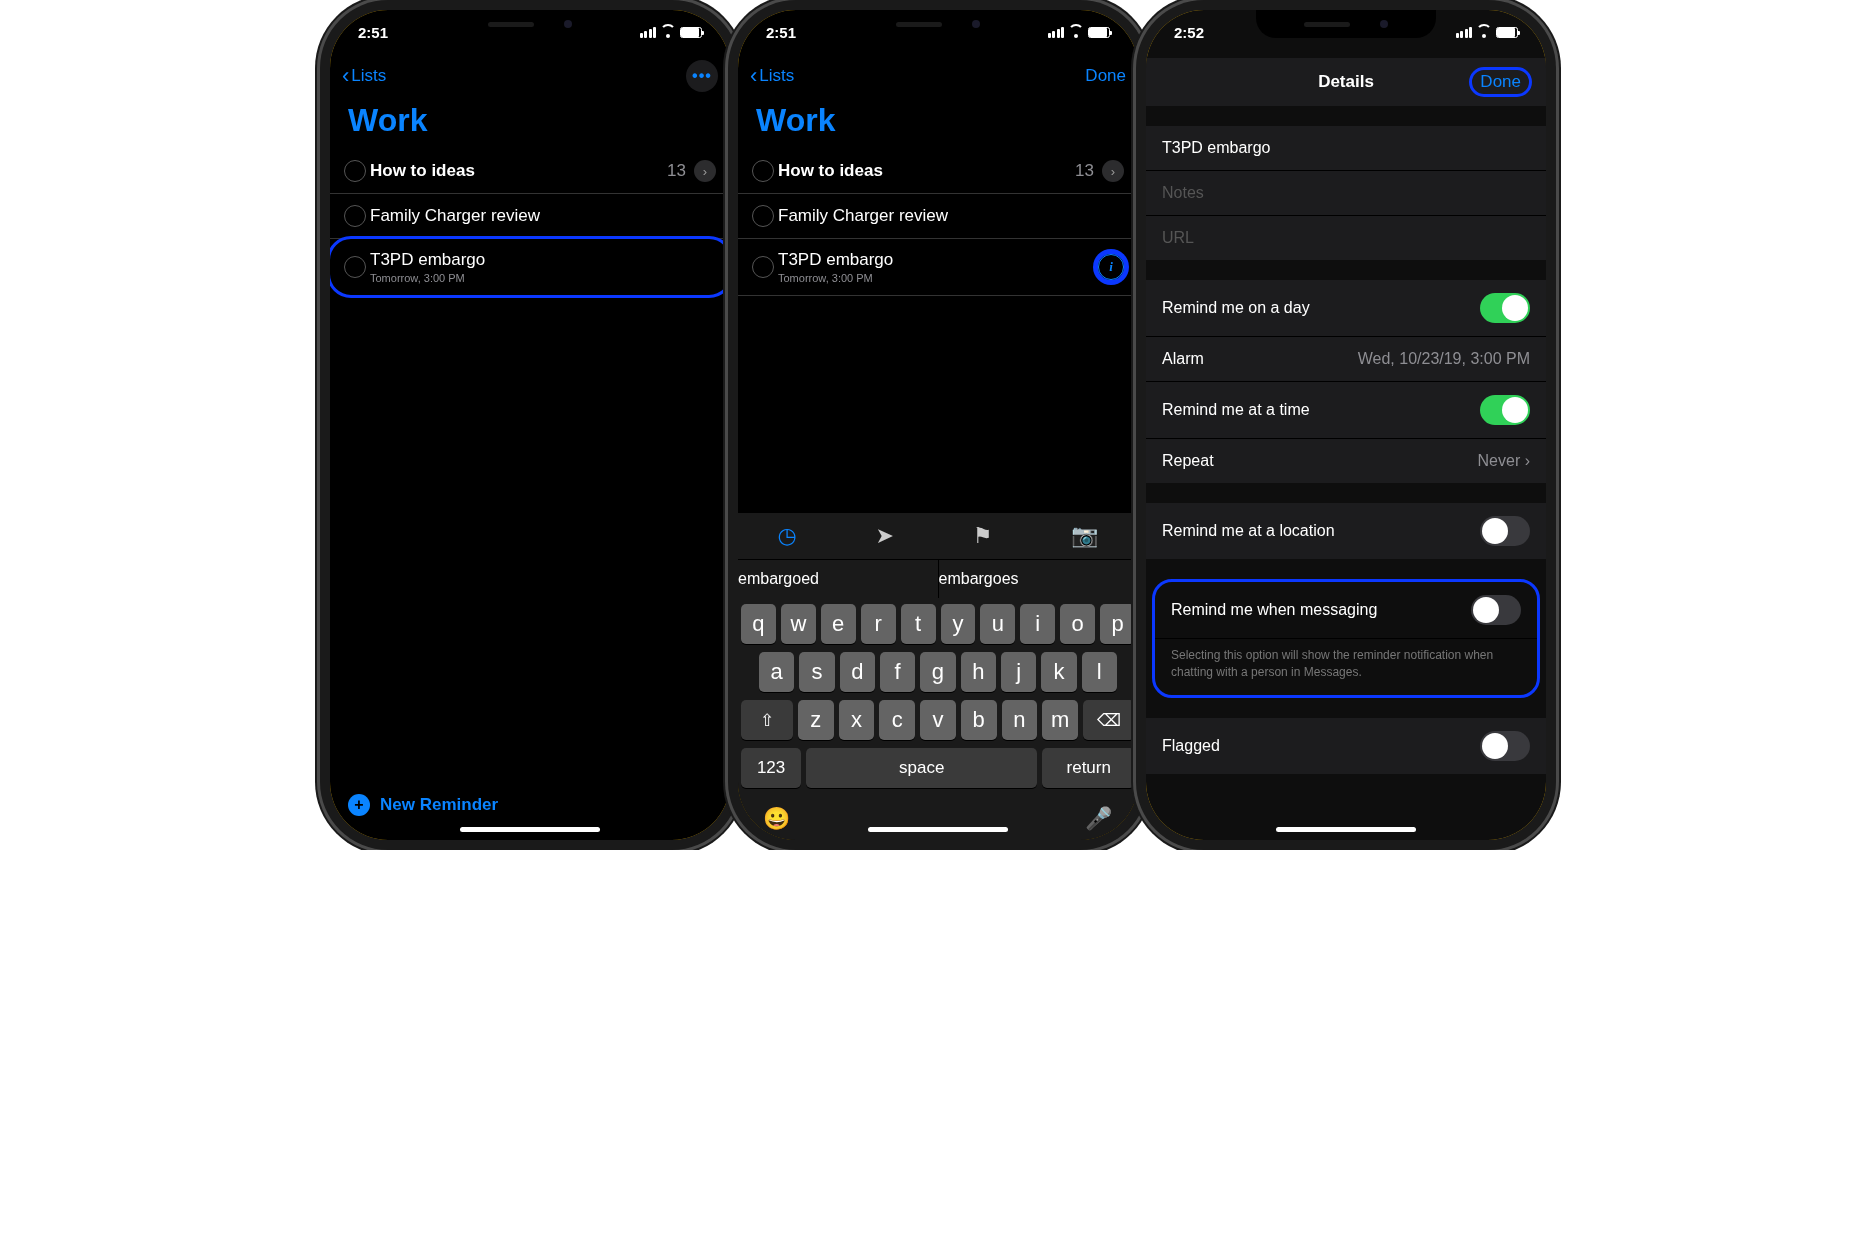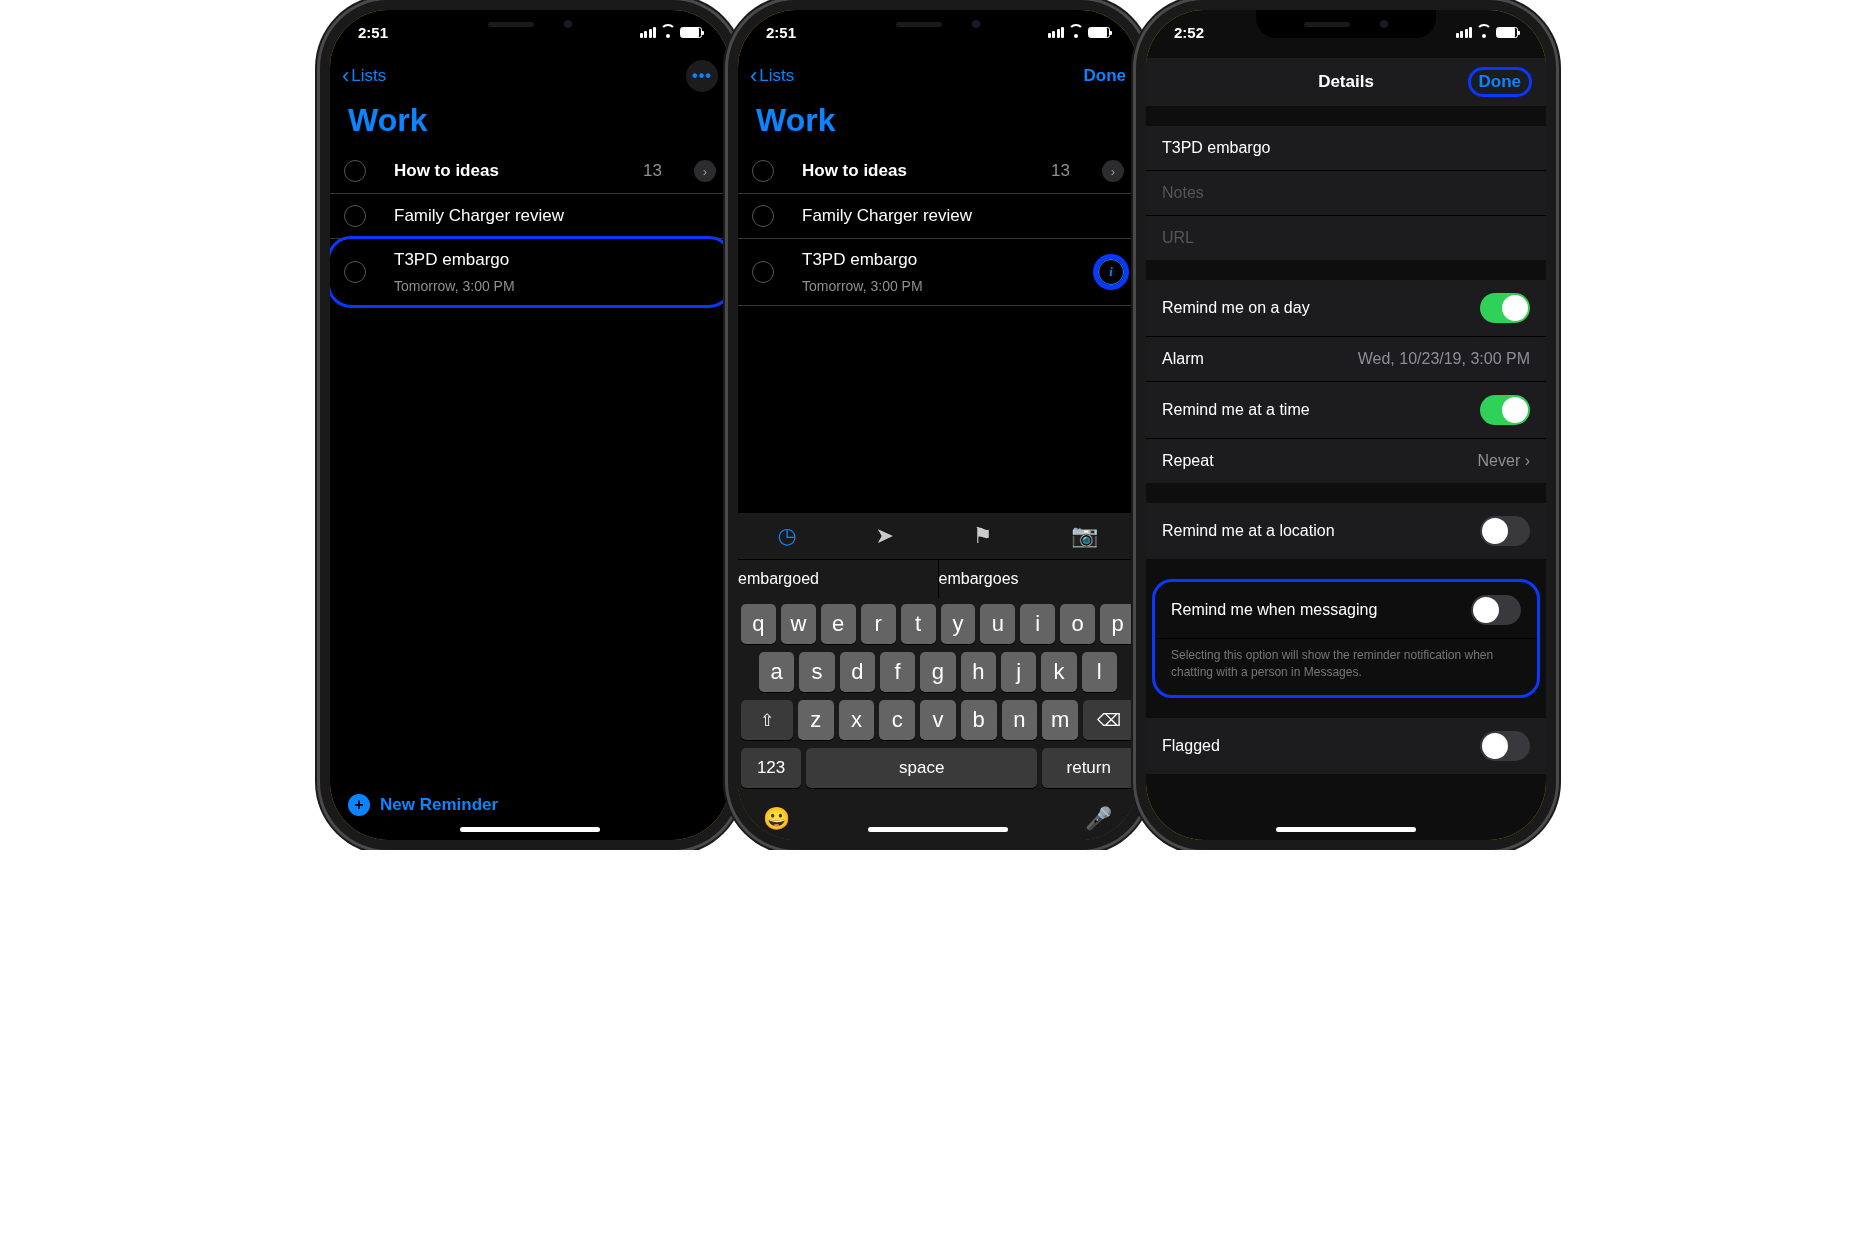--- a/index.html
+++ b/index.html
@@ -32,28 +32,28 @@
   .wifi::after{content:"";position:absolute;bottom:-2px;left:50%;transform:translateX(-50%);
     width:12px;height:12px;border:2px solid transparent;border-top-color:#fff;border-radius:50%}
   .batt{width:22px;height:11px;border:1px solid #fff;border-radius:2.5px;position:relative}
   .batt::after{content:"";position:absolute;right:-3px;top:3px;width:2px;height:4px;background:#fff;border-radius:0 1px 1px 0}
   .batt i{display:block;height:100%;width:90%;background:#fff;border-radius:1px}
   .nav{height:44px;display:flex;align-items:center;justify-content:space-between;padding:0 12px}
   .navback{display:flex;align-items:center;gap:2px;color:var(--blue);font-size:17px}
   .chev{font-size:22px;font-weight:300;line-height:1}
   .more{width:32px;height:32px;border-radius:50%;background:#1c1c1e;color:var(--blue);
     display:flex;align-items:center;justify-content:center;font-size:16px;letter-spacing:1px;font-weight:700}
-  .done{color:var(--blue);font-size:17px;font-weight:700}
+  .done{color:var(--blue);font-size:17px;font-weight:400}
   .title{font-size:32px;font-weight:700;color:var(--blue);padding:4px 18px 10px}
   .list{flex:1;overflow:auto}
-  .row{display:flex;align-items:center;padding:11px 14px;border-bottom:1px solid var(--sep);gap:28px}
+  .row{display:flex;align-items:center;padding:11px 14px;border-bottom:1px solid var(--sep);gap:4px}
   .radio{width:22px;height:22px;border:1.5px solid #555;border-radius:50%;flex-shrink:0}
   .row .label{flex:1}
   .row .name{font-size:17px}
-  .row .sub{font-size:14px;color:var(--gray);margin-top:8px}
+  .row .sub{font-size:11px;color:var(--gray);margin-top:2px}
   .row .count{color:var(--gray);font-size:17px;margin-right:4px}
   .row .disc{width:22px;height:22px;border-radius:50%;background:#2c2c2e;color:#999;
     display:flex;align-items:center;justify-content:center;font-size:13px}
   .row .info{width:26px;height:26px;border:1.5px solid var(--blue);border-radius:50%;color:var(--blue);
     display:flex;align-items:center;justify-content:center;font-size:13px;font-style:italic;font-family:serif;font-weight:600}
   .hi{border:3px solid var(--highlight);border-radius:24px;margin:-3px}
   .hi-circle{box-shadow:0 0 0 5px var(--highlight);border-radius:50%}
   .bottom-bar{padding:14px 18px 24px;display:flex;align-items:center;gap:10px;color:var(--blue);font-size:17px;font-weight:600}
   .plus{width:22px;height:22px;border-radius:50%;background:var(--blue);color:#000;
     display:flex;align-items:center;justify-content:center;font-size:16px;font-weight:700}

